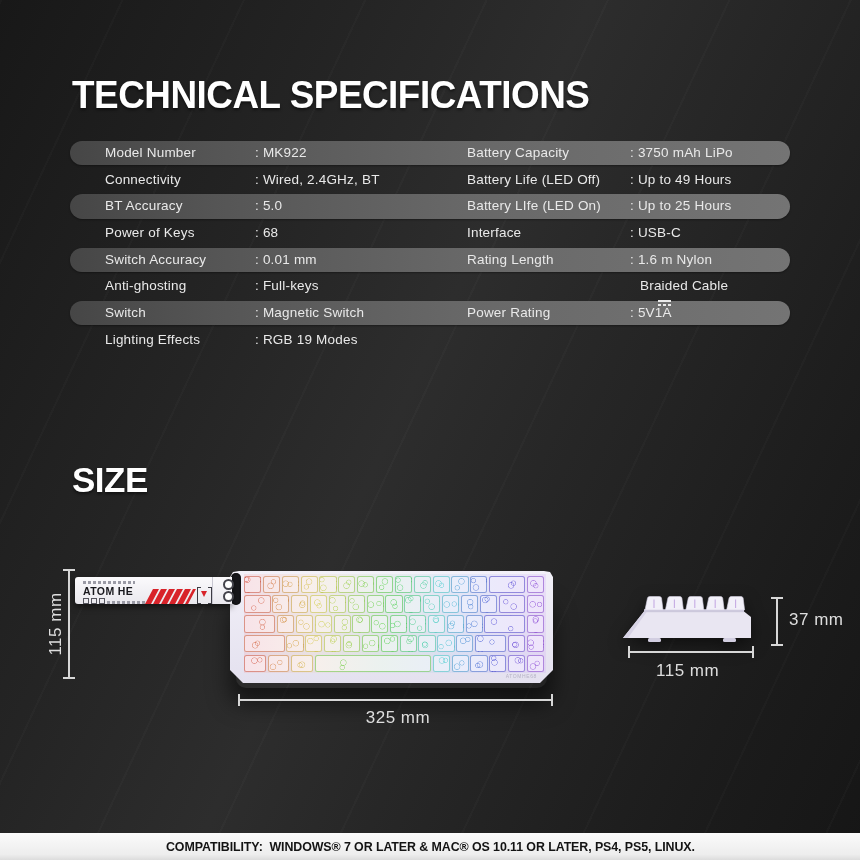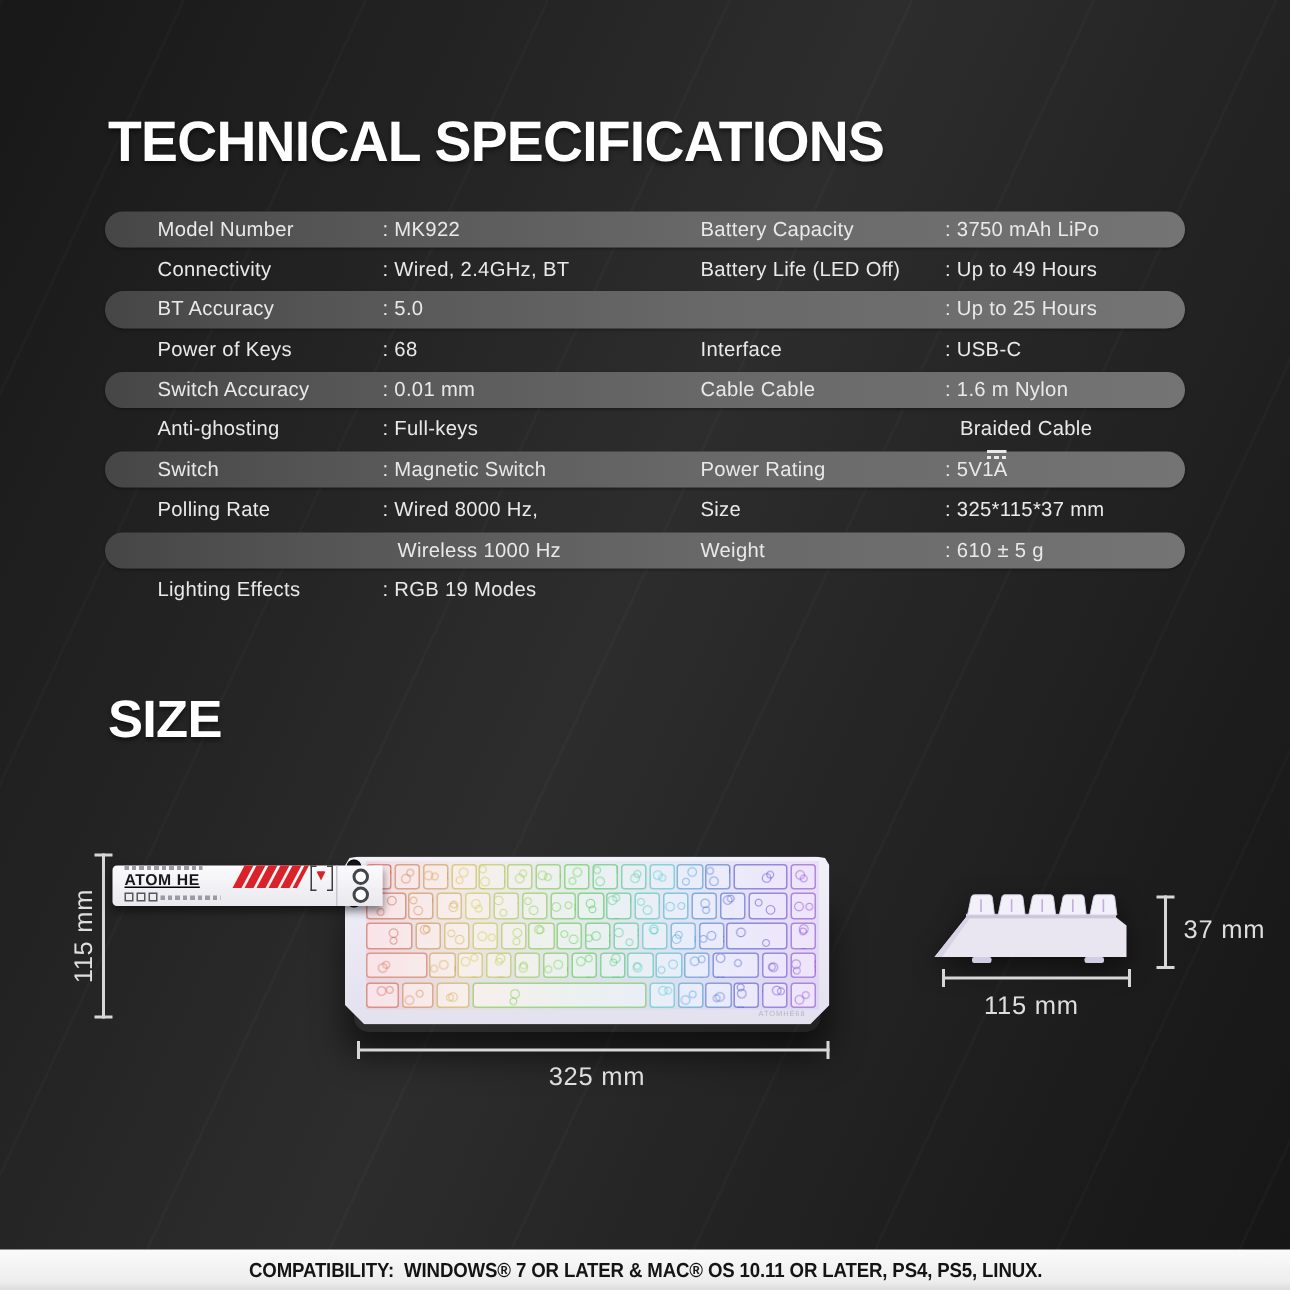--- a/index.html
+++ b/index.html
@@ -47,23 +47,23 @@
   .dim.v::before,.dim.v::after{content:'';position:absolute;left:-5px;width:12px;height:2px;background:#d7d7d7;}
   .dim.v::before{top:0;} .dim.v::after{bottom:0;}
   .dim.h::before,.dim.h::after{content:'';position:absolute;top:-5px;width:2px;height:12px;background:#d7d7d7;}
   .dim.h::before{left:0;} .dim.h::after{right:0;}
   .dim-label{
     position:absolute;color:#dedede;font-size:17px;letter-spacing:.5px;
     white-space:nowrap;text-align:center;
   }
   
   .brand-strip{
-    position:absolute;left:75px;top:577px;width:180px;height:27px;
+    position:absolute;left:75px;top:577px;width:157px;height:27px;
     background:linear-gradient(#fbfafc,#e9e8ee);border-radius:3px 0 0 3px;
-    display:flex;align-items:flex-start;box-shadow:0 3px 6px rgba(0,0,0,.5);text-decoration:underline;
+    display:flex;align-items:flex-end;box-shadow:0 3px 6px rgba(0,0,0,.5);
   }
   .strip-text{width:74px;padding-left:8px;line-height:1;}
   .microbar{height:3px;margin-bottom:2px;background:repeating-linear-gradient(90deg,#9b9ba6 0 3px,transparent 3px 5px);}
   .mb-a{width:52px;} .mb-b{width:58px;margin-top:2px;margin-bottom:0;}
   .brand-name{font-size:10.5px;font-weight:bold;color:#17171c;letter-spacing:.4px;white-space:nowrap;}
   .micro-icons{display:flex;align-items:center;gap:2px;margin-top:2px;}
   .micro-icons b{width:4px;height:4px;border:1px solid #55555e;display:block;}
   .stripes{display:flex;gap:2.5px;height:15px;margin-left:2px;}
   .stripes b{width:5.5px;background:#d8232a;transform:skewX(-28deg);display:block;}
   .stripes b:last-child{width:3px;}
@@ -129,58 +129,48 @@
       </div>
       <div class="spec-row">
         <span class="cl0">Connectivity</span>
         <span class="cv0">: Wired, 2.4GHz, BT</span>
         <span class="cl1">Battery Life (LED Off)</span>
         <span class="cv1">: Up to 49 Hours</span>
       </div>
       <div class="spec-row pill">
         <span class="cl0">BT Accuracy</span>
         <span class="cv0">: 5.0</span>
+        <span class="cl1">Battery LIfe (LED On)</span>
         <span class="cv1">: Up to 25 Hours</span>
       </div>
       <div class="spec-row">
         <span class="cl0">Power of Keys</span>
         <span class="cv0">: 68</span>
         <span class="cl1">Interface</span>
         <span class="cv1">: USB-C</span>
       </div>
       <div class="spec-row pill">
         <span class="cl0">Switch Accuracy</span>
         <span class="cv0">: 0.01 mm</span>
-        <span class="cl1">Cable Cable</span>
+        <span class="cl1">Rating Length</span>
         <span class="cv1">: 1.6 m Nylon</span>
       </div>
       <div class="spec-row">
         <span class="cl0">Anti-ghosting</span>
         <span class="cv0">: Full-keys</span>
         <span class="cv1 cont1">Braided Cable</span>
       </div>
       <div class="spec-row pill">
         <span class="cl0">Switch</span>
         <span class="cv0">: Magnetic Switch</span>
         <span class="cl1">Power Rating</span>
         <span class="cv1">: 5V<span class="dc">
             <i></i>
             <i></i>
           </span>1A</span>
-      </div>
-      <div class="spec-row">
-        <span class="cl0">Polling Rate</span>
-        <span class="cv0">: Wired 8000 Hz,</span>
-        <span class="cl1">Size</span>
-        <span class="cv1">: 325*115*37 mm</span>
-      </div>
-      <div class="spec-row pill">
-        <span class="cv0 cont0">Wireless 1000 Hz</span>
-        <span class="cl1">Weight</span>
-        <span class="cv1">: 610 ± 5 g</span>
       </div>
       <div class="spec-row">
         <span class="cl0">Lighting Effects</span>
         <span class="cv0">: RGB 19 Modes</span>
       </div>
     </div>
 
   <h2 class="size-title">SIZE</h2>
 
   <div class="dim v" style="left:68px;top:569px;height:110px;"></div>

